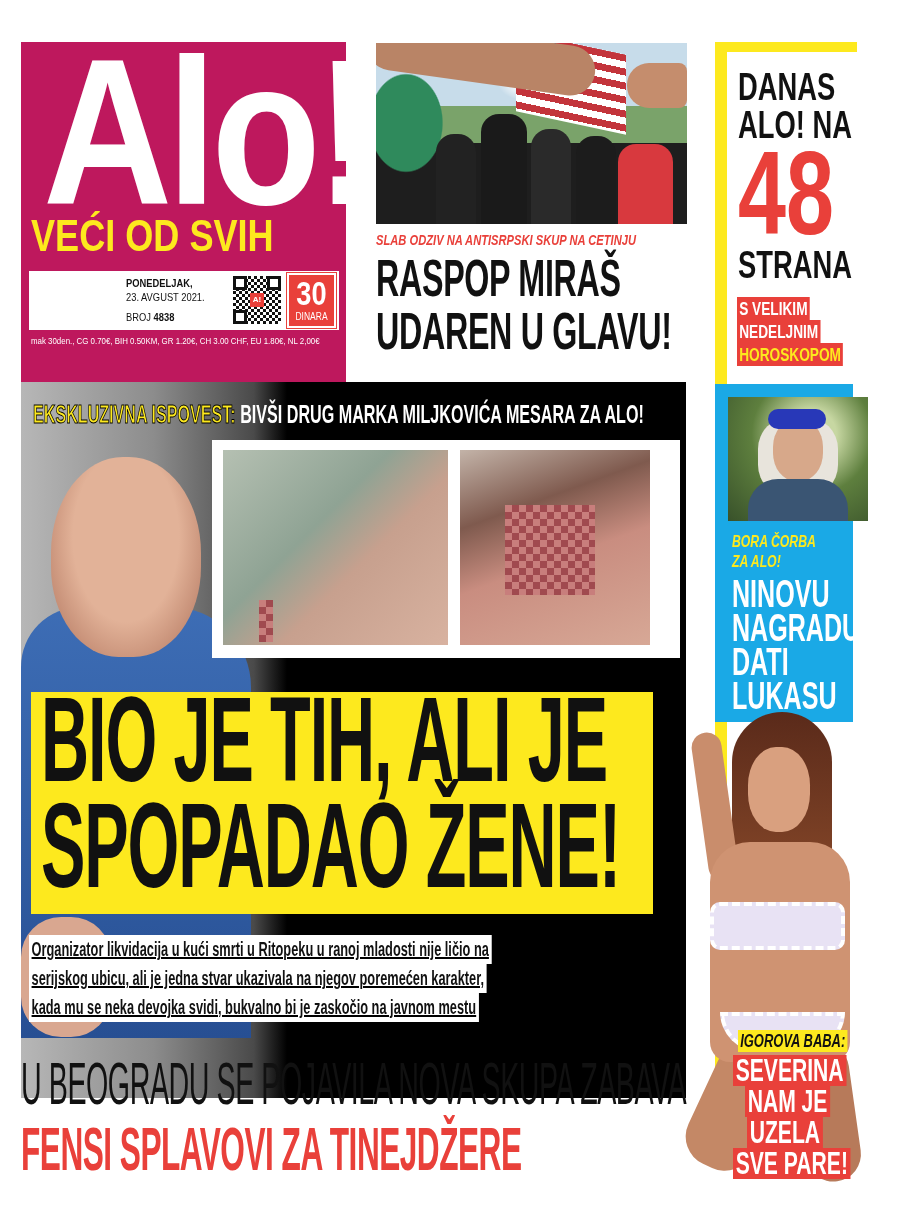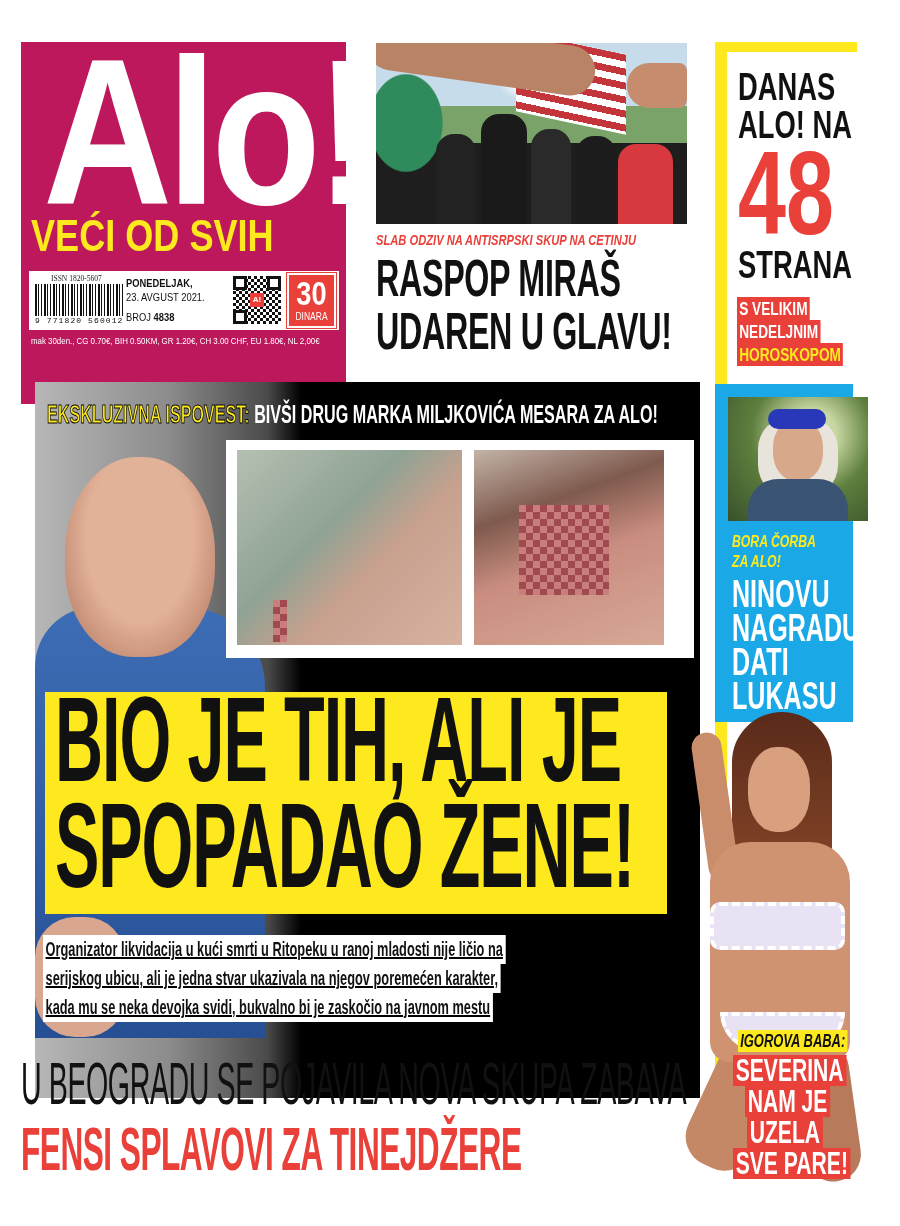--- a/index.html
+++ b/index.html
@@ -60,21 +60,21 @@
   #bora-photo { position:absolute; left:728px; top:397px; width:140px; height:124px; overflow:hidden;
     background:radial-gradient(circle at 60% 30%, #c7d7a2 0 20%, #5e7f3e 50%, #38512a 100%); }
   #bora-photo .head { position:absolute; left:45px; top:22px; width:50px; height:62px; background:#d7a88a; border-radius:45%; }
   #bora-photo .band { position:absolute; left:40px; top:12px; width:58px; height:20px; background:#2838b8; border-radius:10px; }
   #bora-photo .hair { position:absolute; left:30px; top:20px; width:80px; height:80px; background:#e8e4dc; border-radius:40%; }
   #bora-photo .vest { position:absolute; left:20px; top:82px; width:100px; height:50px; background:#3a5573; border-radius:30px 30px 0 0; }
   #bora-kicker { position:absolute; left:732px; top:532px; color:#fde91e; font-style:italic; font-weight:700; font-size:17px; line-height:20px; white-space:nowrap; transform:scaleX(0.72); transform-origin:left top; }
   #bora-headline { position:absolute; left:732px; top:577px; color:#fff; font-weight:700; font-size:38px; line-height:34px; white-space:nowrap; transform:scaleX(0.66); transform-origin:left top; }
 
   
-  #main-panel { position:absolute; left:35px; top:382px; width:665px; height:716px; overflow:hidden;
+  #main-panel { position:absolute; left:21px; top:382px; width:665px; height:716px; overflow:hidden;
     background:linear-gradient(90deg,#b7b7b7 0%, #8c8c8c 20%, #4a4a4a 35%, #000 40%, #000 100%); }
   #suspect { position:absolute; left:0; top:55px; width:250px; height:601px; }
   #suspect .head { position:absolute; left:30px; top:20px; width:150px; height:200px; background:radial-gradient(ellipse at 50% 40%, #e2b298 0 50%, #c28a72 80%); border-radius:48% 48% 45% 45%; }
   #suspect .body { position:absolute; left:0; top:170px; width:230px; height:431px; background:linear-gradient(180deg,#3d6db5,#274f93); border-radius:60px 80px 0 0; }
   #suspect .hand { position:absolute; left:0; top:480px; width:90px; height:120px; background:#d9a790; border-radius:40px; }
   #kicker-line { position:absolute; left:12px; top:18px; font-weight:700; font-size:26px; line-height:28px; white-space:nowrap; transform:scaleX(0.62); transform-origin:left top; }
   #kicker-line .y { color:#fde91e; -webkit-text-stroke:1px #000; }
   #kicker-line .w { color:#fff; }
   #crime-photos { position:absolute; left:191px; top:58px; width:468px; height:218px; background:#fff; }
   .cphoto { position:absolute; top:10px; height:195px; }
@@ -106,25 +106,20 @@
   #bottom-kicker { position:absolute; left:21px; top:1056px; color:#111; font-weight:400; font-size:60px; line-height:56px; white-space:nowrap; transform:scaleX(0.478); transform-origin:left top; letter-spacing:-1px; }
   #bottom-headline { position:absolute; left:21px; top:1118px; color:#e9403a; font-weight:700; font-size:62px; line-height:62px; white-space:nowrap; transform:scaleX(0.51); transform-origin:left top; letter-spacing:-1px; }
 </style>
 </head>
 <body>
 
 <div id="masthead">
   <div id="logo">Alo!</div>
   <div id="slogan">VEĆI OD SVIH</div>
   <div id="infobox">
-    <div id="barcode">
-      <div id="issn">ISSN 1820-5607</div>
-      <div id="bars"></div>
-      <div id="barnum">9 771820 560012</div>
-    </div>
     <div id="dateline">
       <div class="day">PONEDELJAK,</div>
       <div>23. AVGUST 2021.</div>
     </div>
     <div id="broj">
       <span>BROJ</span>
       <b>4838</b>
     </div>
     <div id="qr">
       <div class="fp" style="left:0;top:0"></div>

